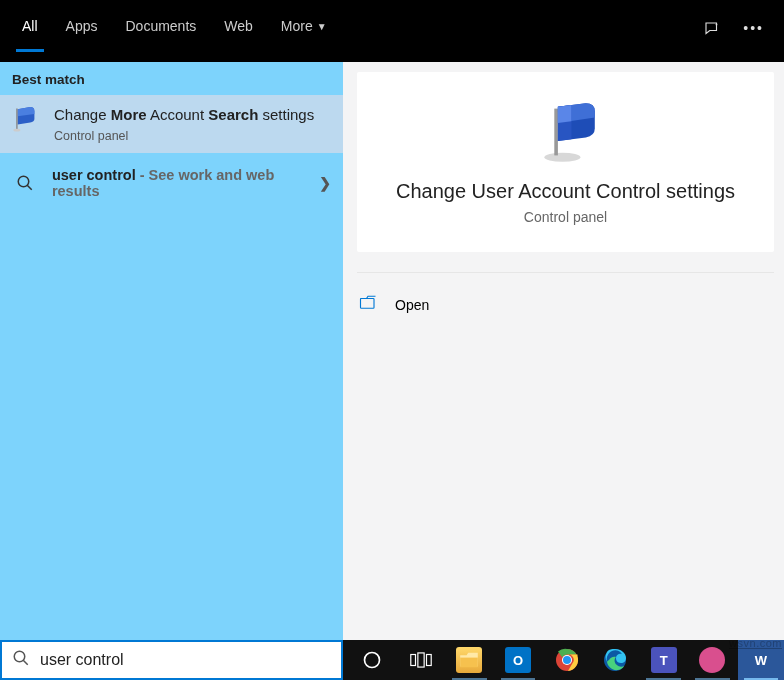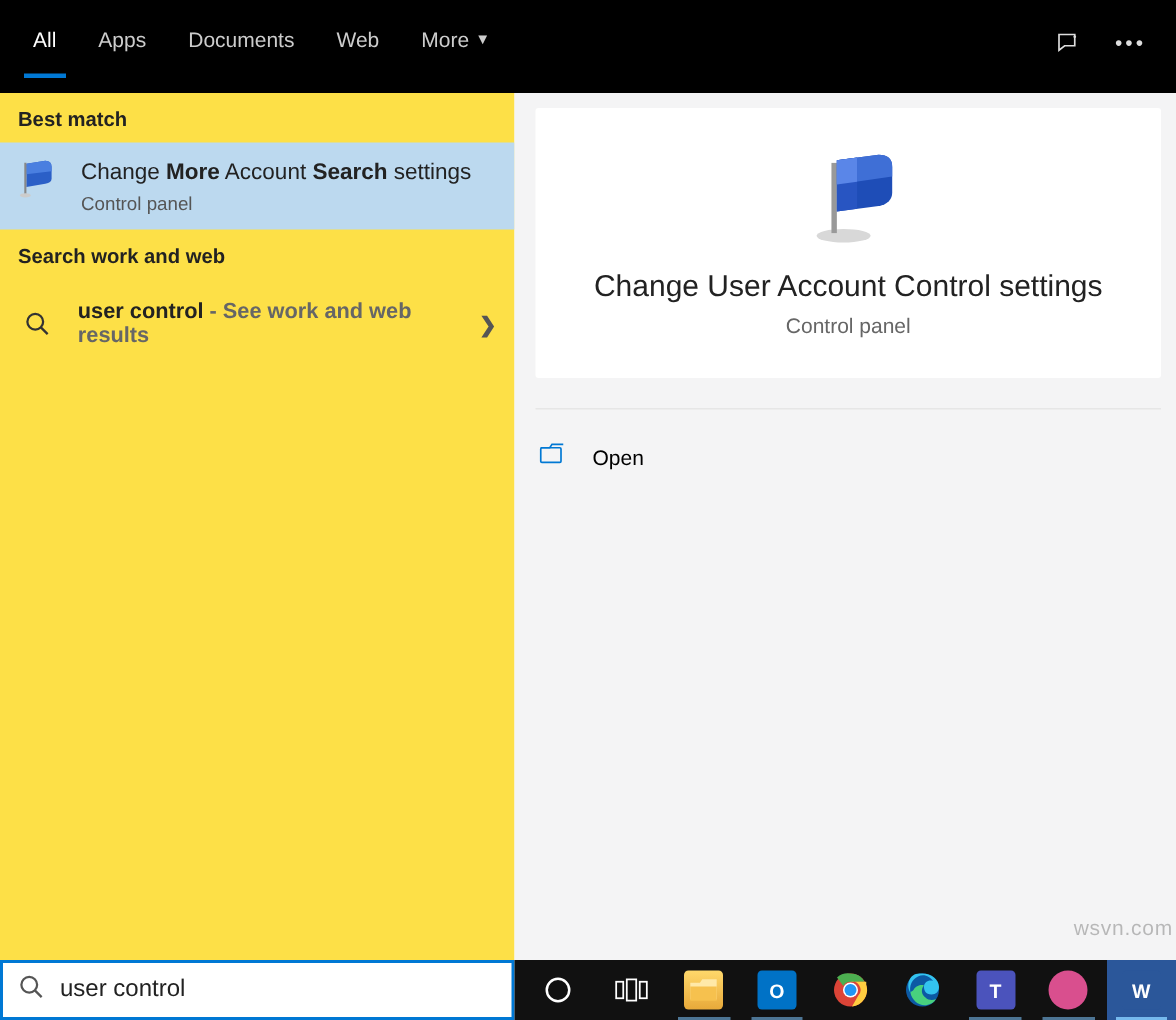--- a/index.html
+++ b/index.html
@@ -9,21 +9,21 @@
   .tabs { display: flex; height: 100%; }
   .tab { padding: 0 14px; height: 52px; display: flex; align-items: center; font-size: 14px; color: #ccc; cursor: pointer; position: relative; }
   .tab.active { color: #fff; }
   .tab.active::after { content:""; position:absolute; left:8px; right:8px; bottom:0; height:3px; background:#0078d4; }
   .tab .chev { margin-left:4px; font-size:10px; }
   .top-right { margin-left:auto; display:flex; gap:22px; padding-right:12px; color:#ddd; }
   .top-right svg { width:18px; height:18px; fill:none; stroke:#ddd; stroke-width:1.5; }
   .dots { letter-spacing:2px; font-size:14px; }
   
   .body { display:flex; height: 588px; }
-  .left { width:343px; background:#fde047; display:flex; flex-direction:column; }
+  .left { width:343px; background:#7dd3fc; display:flex; flex-direction:column; }
   .section-h { font-weight:600; font-size:13.5px; padding:10px 12px 8px; color:#222; }
   
   .result-item { display:flex; padding:10px 12px; gap:14px; align-items:flex-start; }
   .result-item.sel { background:#bcd9ef; }
   .flag-sm { width:28px; flex:0 0 28px; }
   .result-text { flex:1; }
   .result-title { font-size:15px; color:#222; line-height:1.3; }
   .result-title b { font-weight:600; }
   .result-sub { font-size:12.5px; color:#555; margin-top:4px; }
   
@@ -45,21 +45,21 @@
   
   .searchbar { position:absolute; left:0; bottom:0; width:343px; height:40px; border:2px solid #0078d4; background:#fff; display:flex; align-items:center; padding:0 10px; gap:10px; }
   .searchbar input { border:none; outline:none; font-size:16px; flex:1; color:#222; background:transparent; }
   
   .taskbar { position:absolute; left:343px; bottom:0; right:0; height:40px; background:#111; display:flex; align-items:center; gap:2px; padding-left:6px; }
   .tb-item { width:48px; height:40px; display:flex; align-items:center; justify-content:center; color:#fff; position:relative; }
   .tb-item.active::after { content:""; position:absolute; left:6px; right:6px; bottom:0; height:2px; background:#76b9ed; }
   .tb-item.open::after { content:""; position:absolute; left:6px; right:6px; bottom:0; height:2px; background:#76b9ed; opacity:.6; }
   .app-icon { width:26px; height:26px; border-radius:3px; display:flex; align-items:center; justify-content:center; font-size:13px; font-weight:bold; color:#fff; }
   
-  .watermark { position:absolute; right:2px; bottom:54px; font-size:14px; color:rgba(0,0,0,.25); letter-spacing:.5px; }
+  .watermark { position:absolute; right:2px; bottom:31px; font-size:11px; color:rgba(0,0,0,.25); letter-spacing:.5px;text-decoration:underline; }
 </style>
 </head>
 <body>
 
 <div class="topbar">
   <div class="tabs">
     <div class="tab active">All</div>
     <div class="tab">Apps</div>
     <div class="tab">Documents</div>
     <div class="tab">Web</div>
@@ -94,21 +94,20 @@
           </svg>
       </div>
       <div class="result-text">
         <div class="result-title">
           <span>Change </span><b>More</b><span> Account </span><b>Search</b><span> settings</span>
         </div>
         <div class="result-sub">Control panel</div>
       </div>
     </div>
 
-    <div class="section-h">Search work and web</div>
 
     <div class="web-item">
       <div class="sico">
         <svg width="18" height="18" viewBox="0 0 24 24" fill="none" stroke="#333" stroke-width="2">
             <circle cx="10" cy="10" r="7"></circle>
             <line x1="15" y1="15" x2="21" y2="21"></line>
           </svg>
       </div>
       <div class="web-text">
         <span>user control</span><span class="web-hint"> - See work and web results</span>

